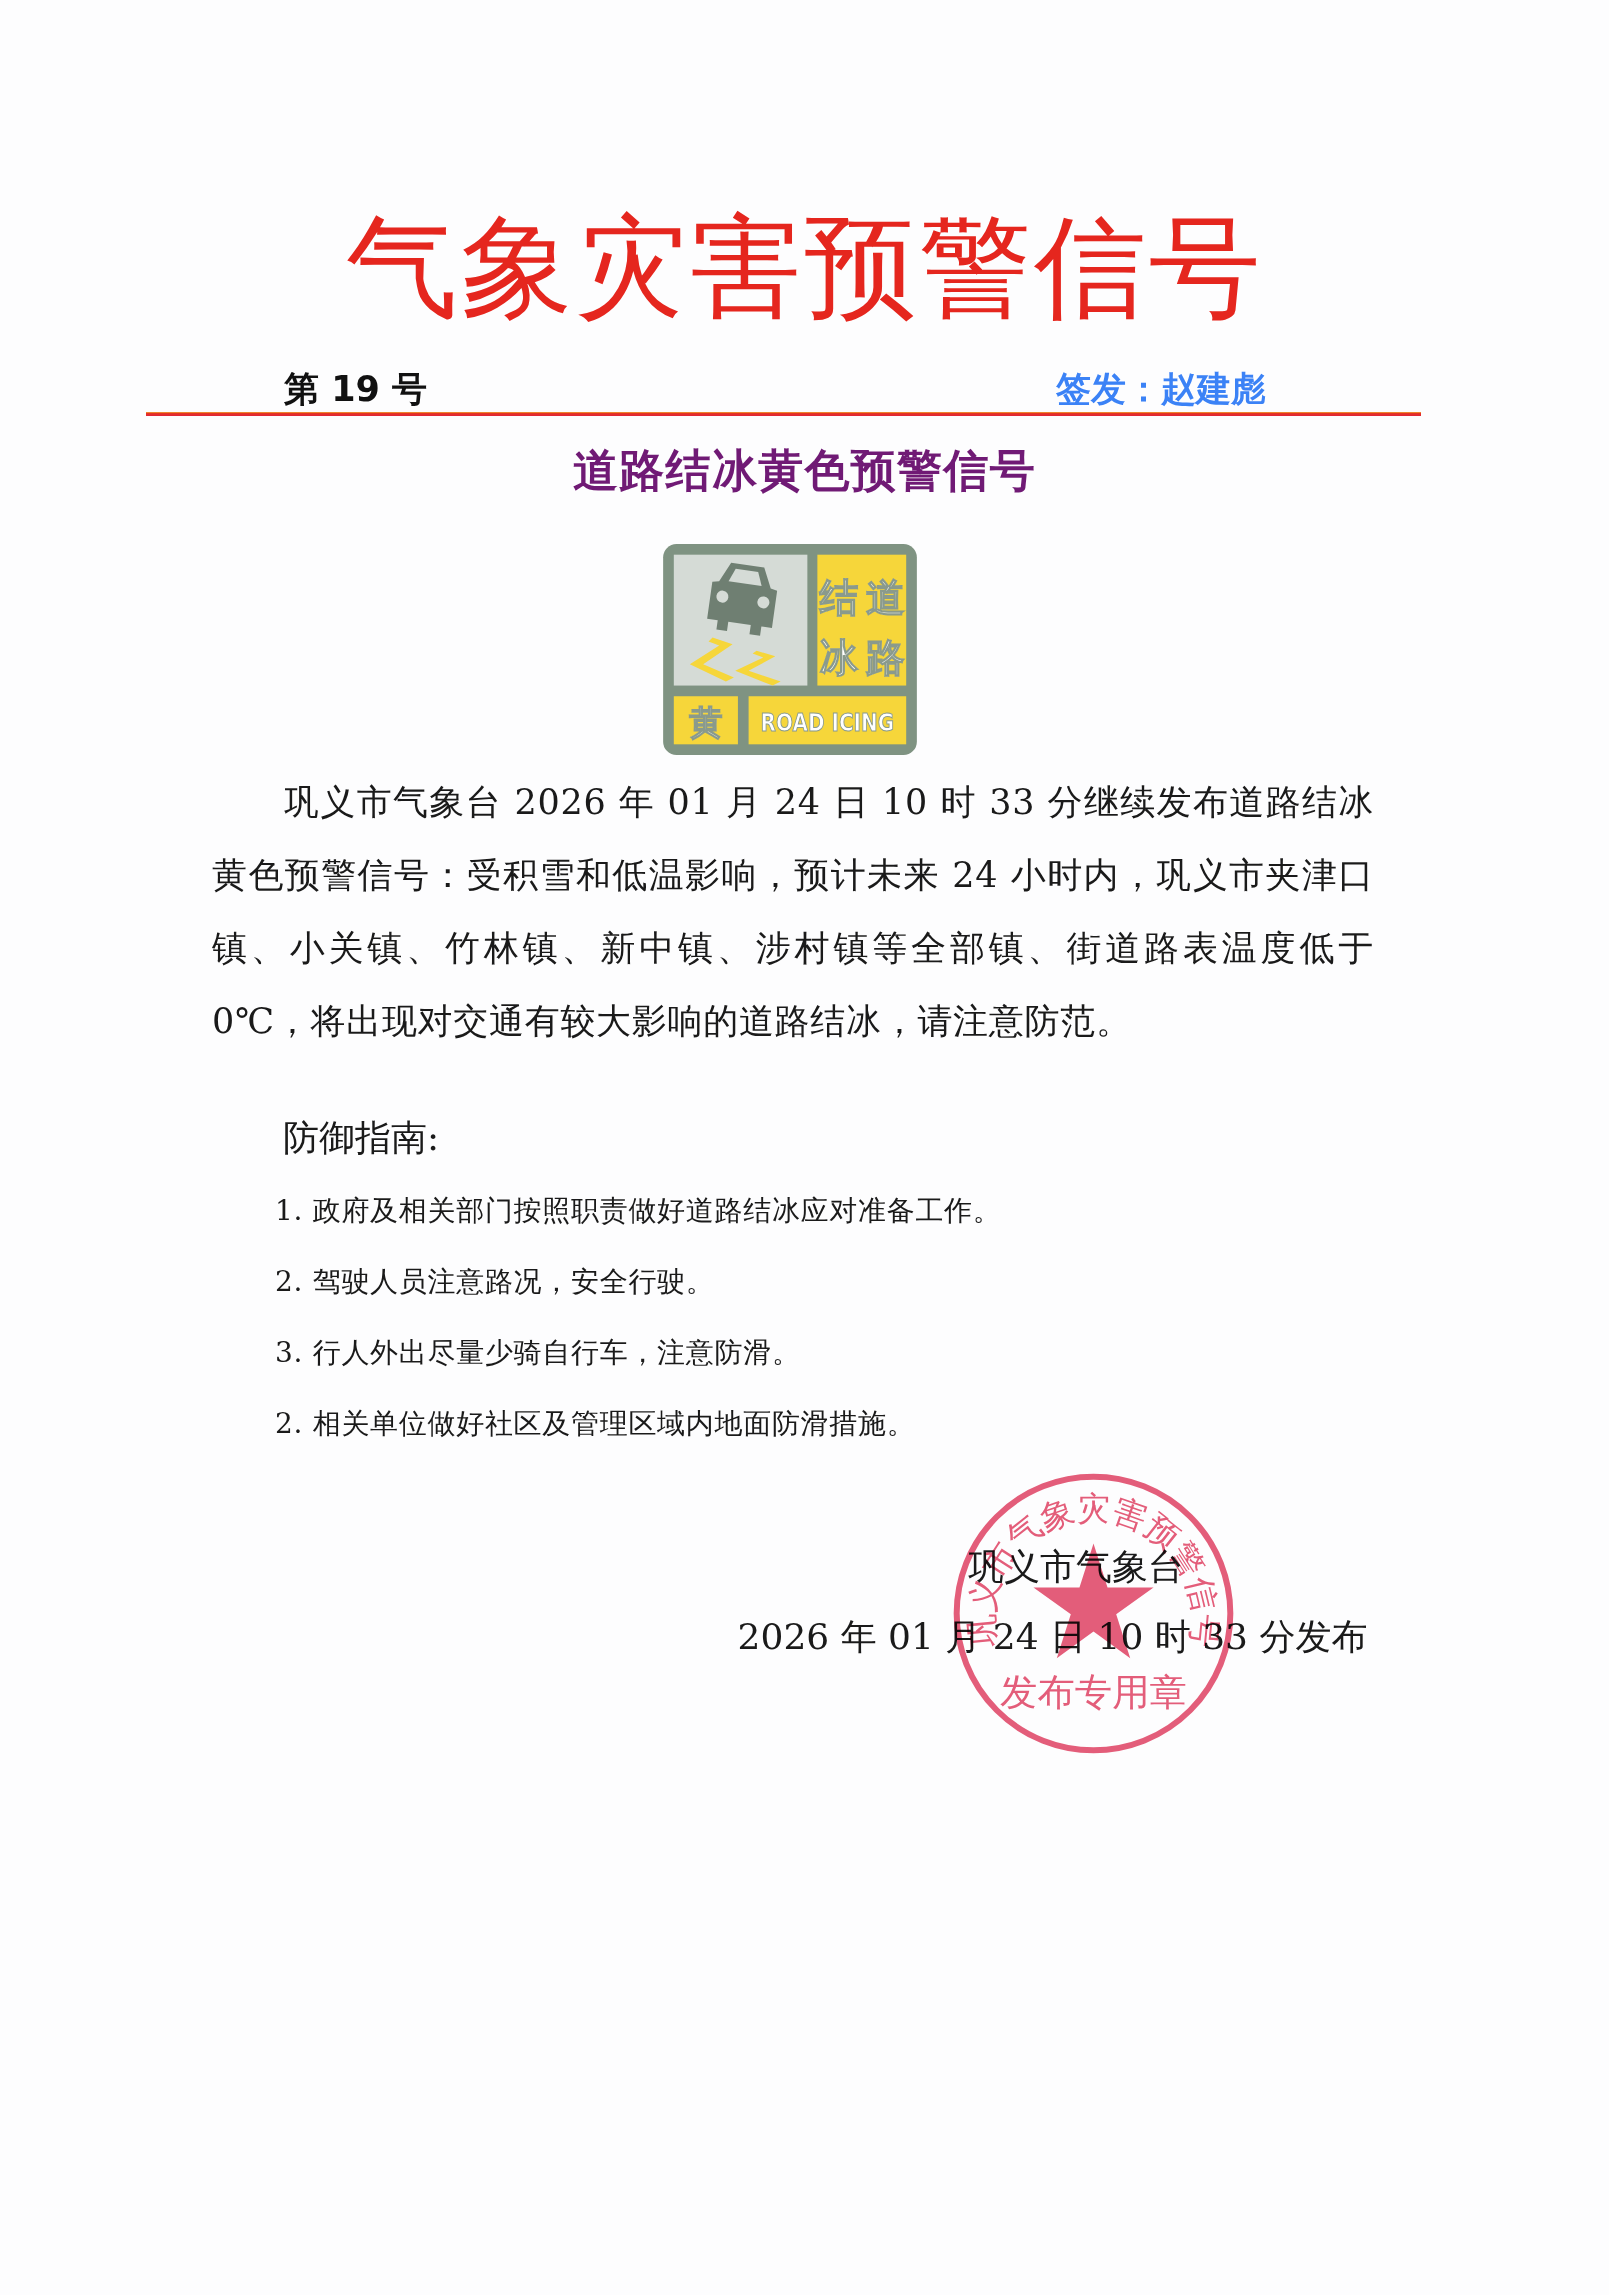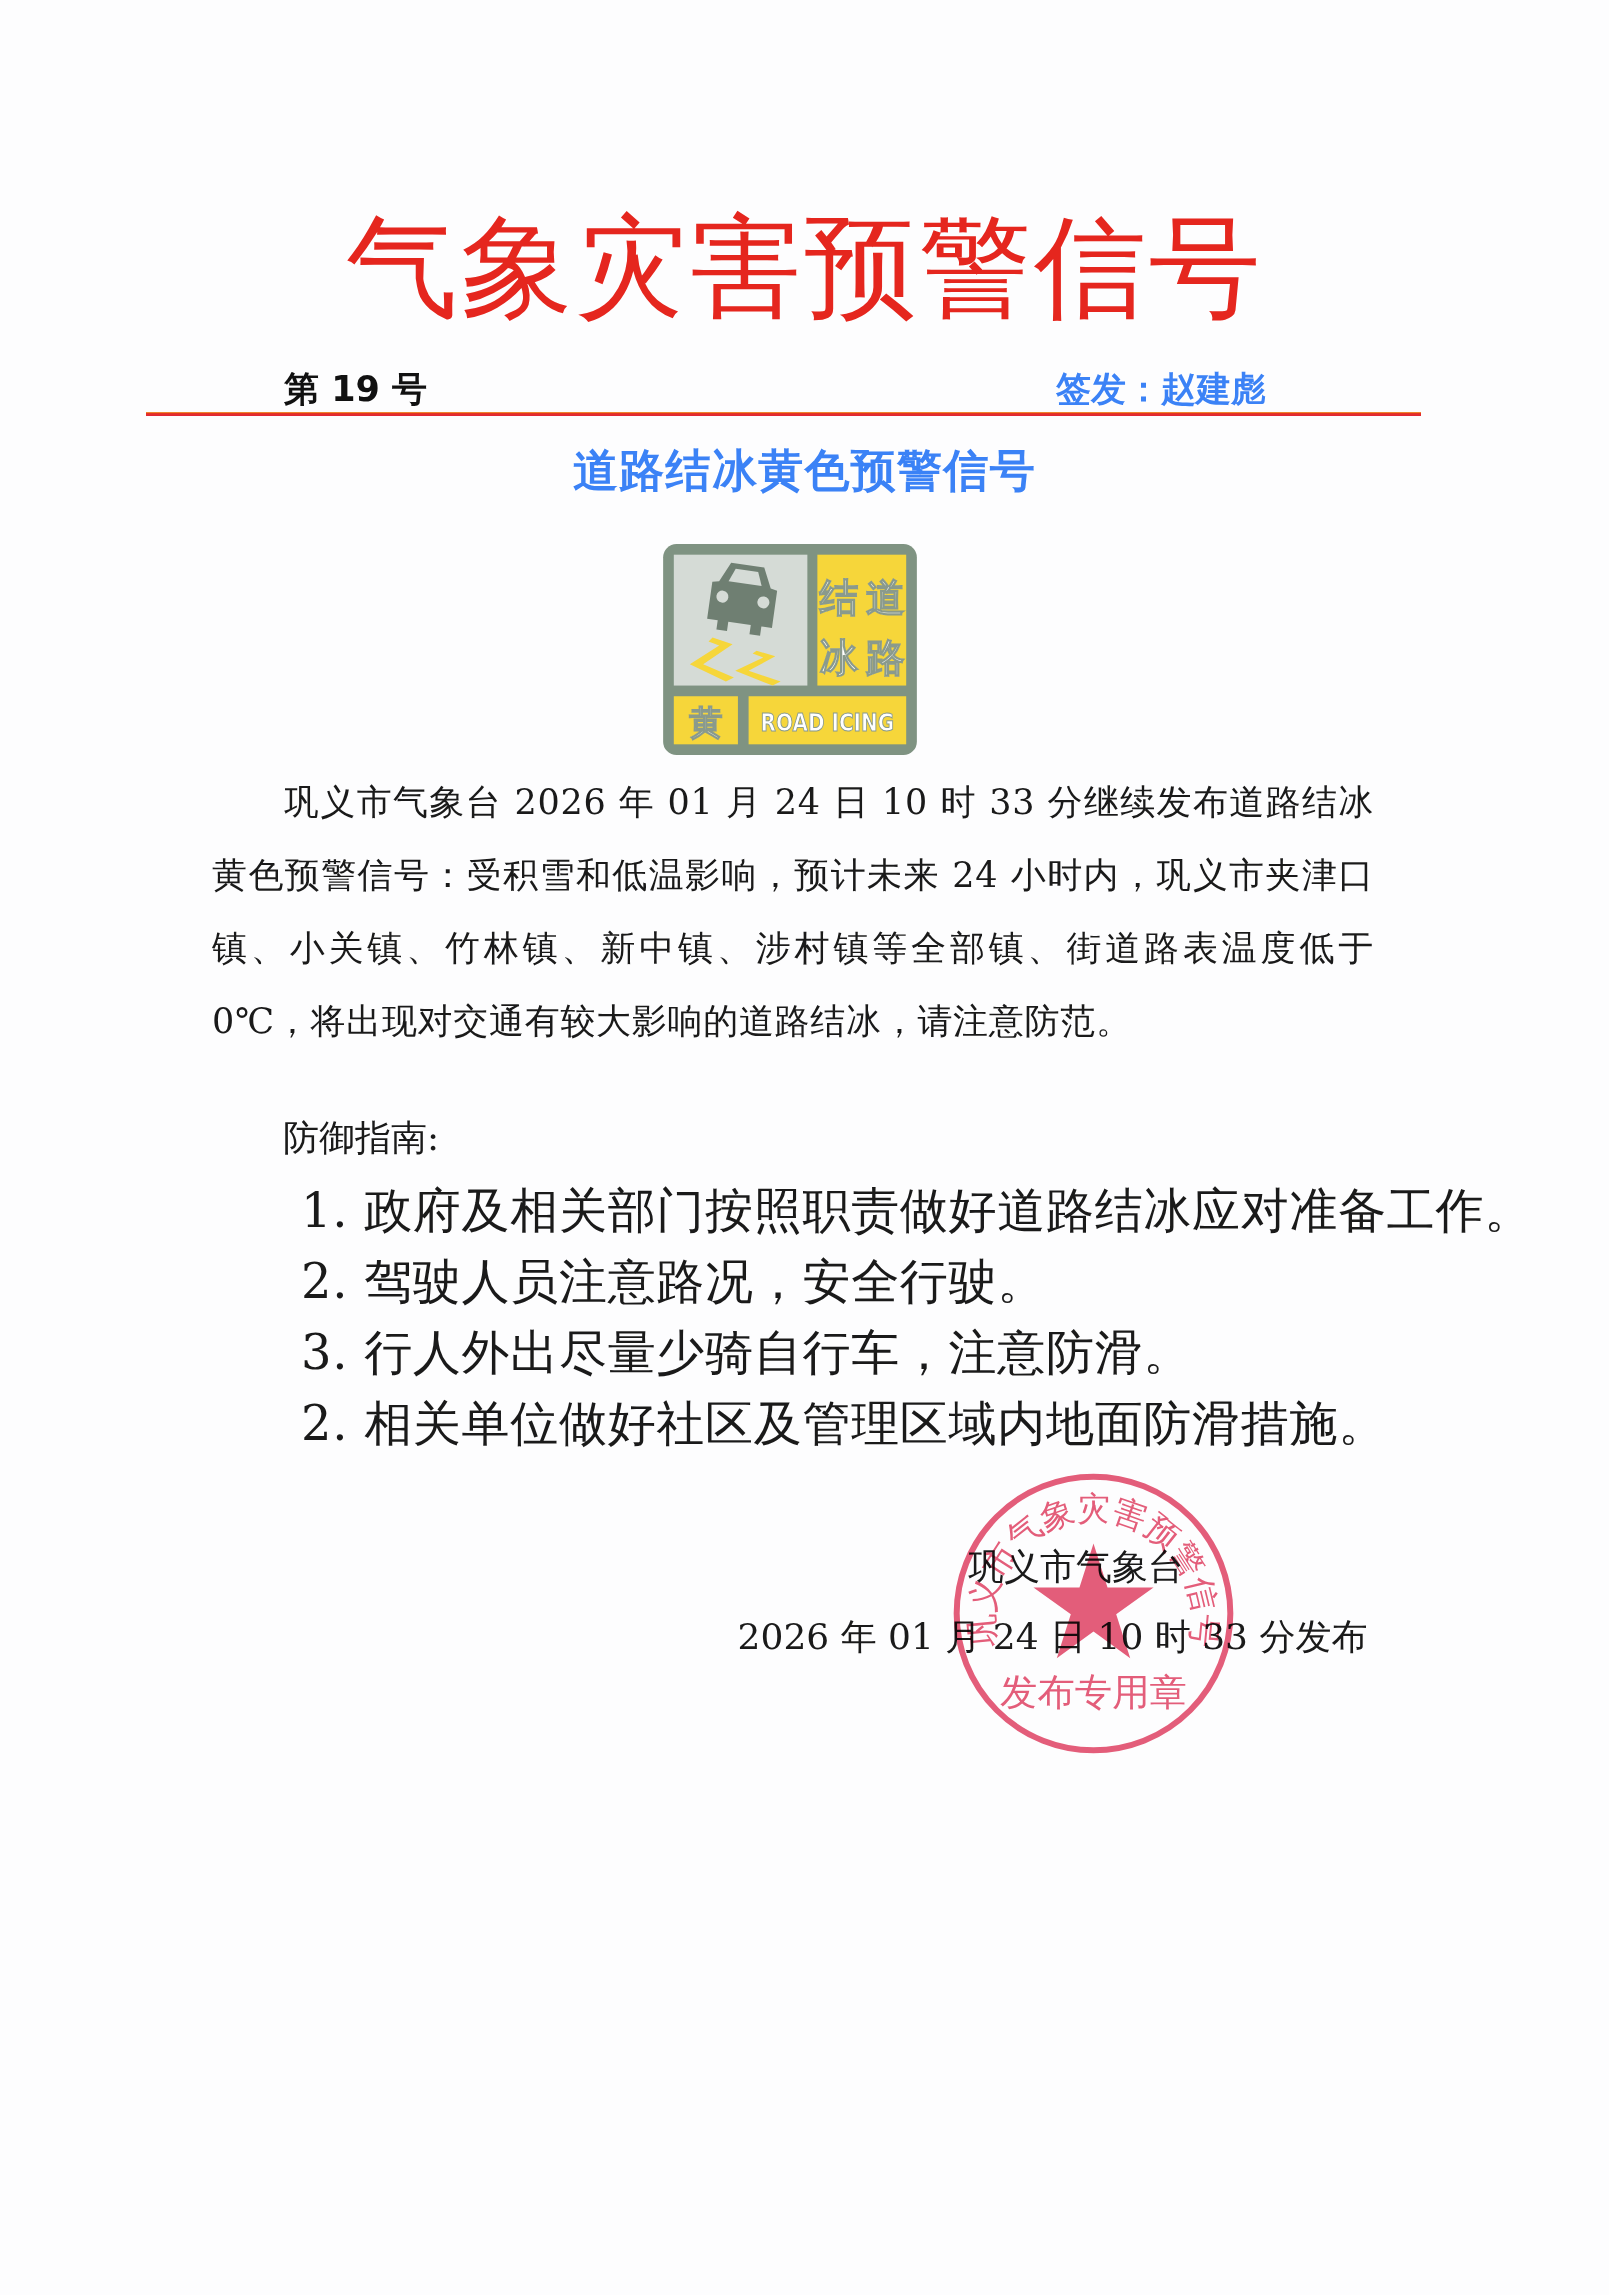--- a/index.html
+++ b/index.html
@@ -33,32 +33,32 @@
   }
   .red-rule {
     left: 146px; top: 412px; width: 1275px; height: 4px;
     background: linear-gradient(#f2b233 0, #e53522 35%, #e0233a 100%);
   }
   .sub-title {
     left: 0; width: 1609px; top: 441px;
     text-align: center;
     font-family: "DejaVu Sans", "Liberation Sans", sans-serif;
     font-weight: bold; font-size: 45px; line-height: 60px; letter-spacing: 1.3px;
-    color: #3b82f6;
+    color: #701a75;
   }
   .icon-box { left: 663px; top: 544px; width: 254px; height: 211px; }
   .para {
     left: 212px; width: 1162px; top: 766px;
     font-size: 35px; line-height: 73px;
     text-indent: 72px;
     text-align: justify;
     letter-spacing: 0.7px;
   }
   .guide-head { left: 283px; top: 1101px; font-size: 36px; line-height: 73px; }
-  .guide-item { left: 301px; font-size: 48px; line-height: 73px; letter-spacing: 0.7px; }
+  .guide-item { left: 275px; font-size: 28px; line-height: 73px; letter-spacing: 0.7px; }
   .sign-org { left: 889px; width: 374px; text-align: center; top: 1530px; font-size: 36px; line-height: 73px; }
   .sign-date { left: 735px; width: 635px; text-align: center; top: 1600px; font-size: 36px; line-height: 73px; }
   .seal { left: 950px; top: 1470px; width: 287px; height: 287px; pointer-events: none; }
   .seal svg { width: 287px; height: 287px; opacity: 0.82; mix-blend-mode: multiply; }
 </style>
 </head>
 <body>
 
 <div class="abs main-title">气象灾害预警信号</div>
 

